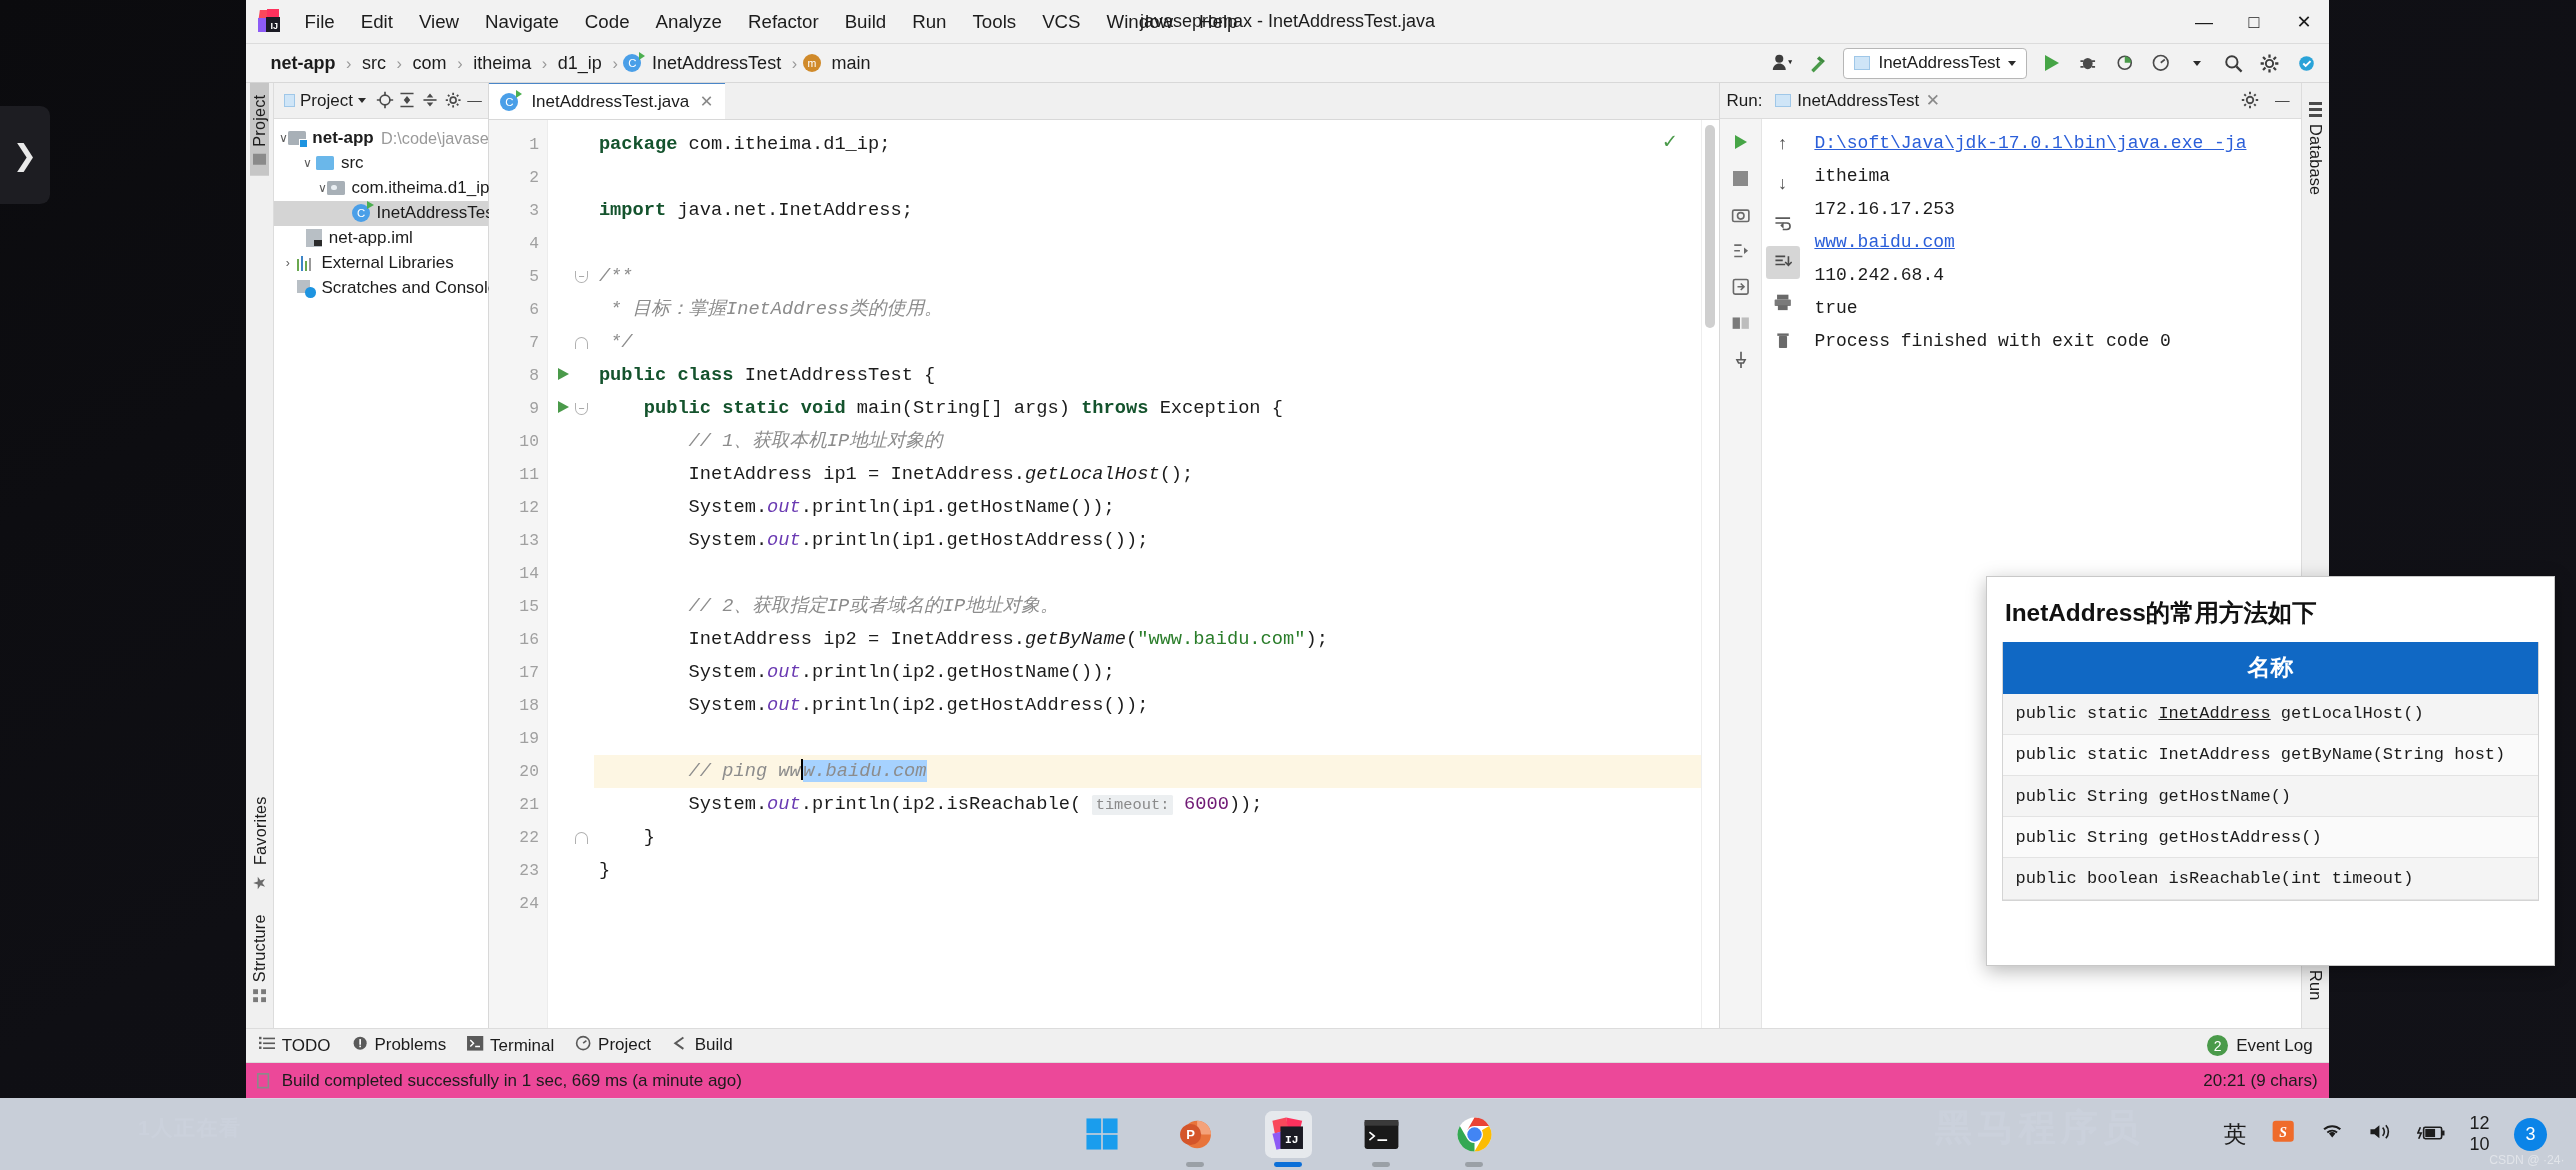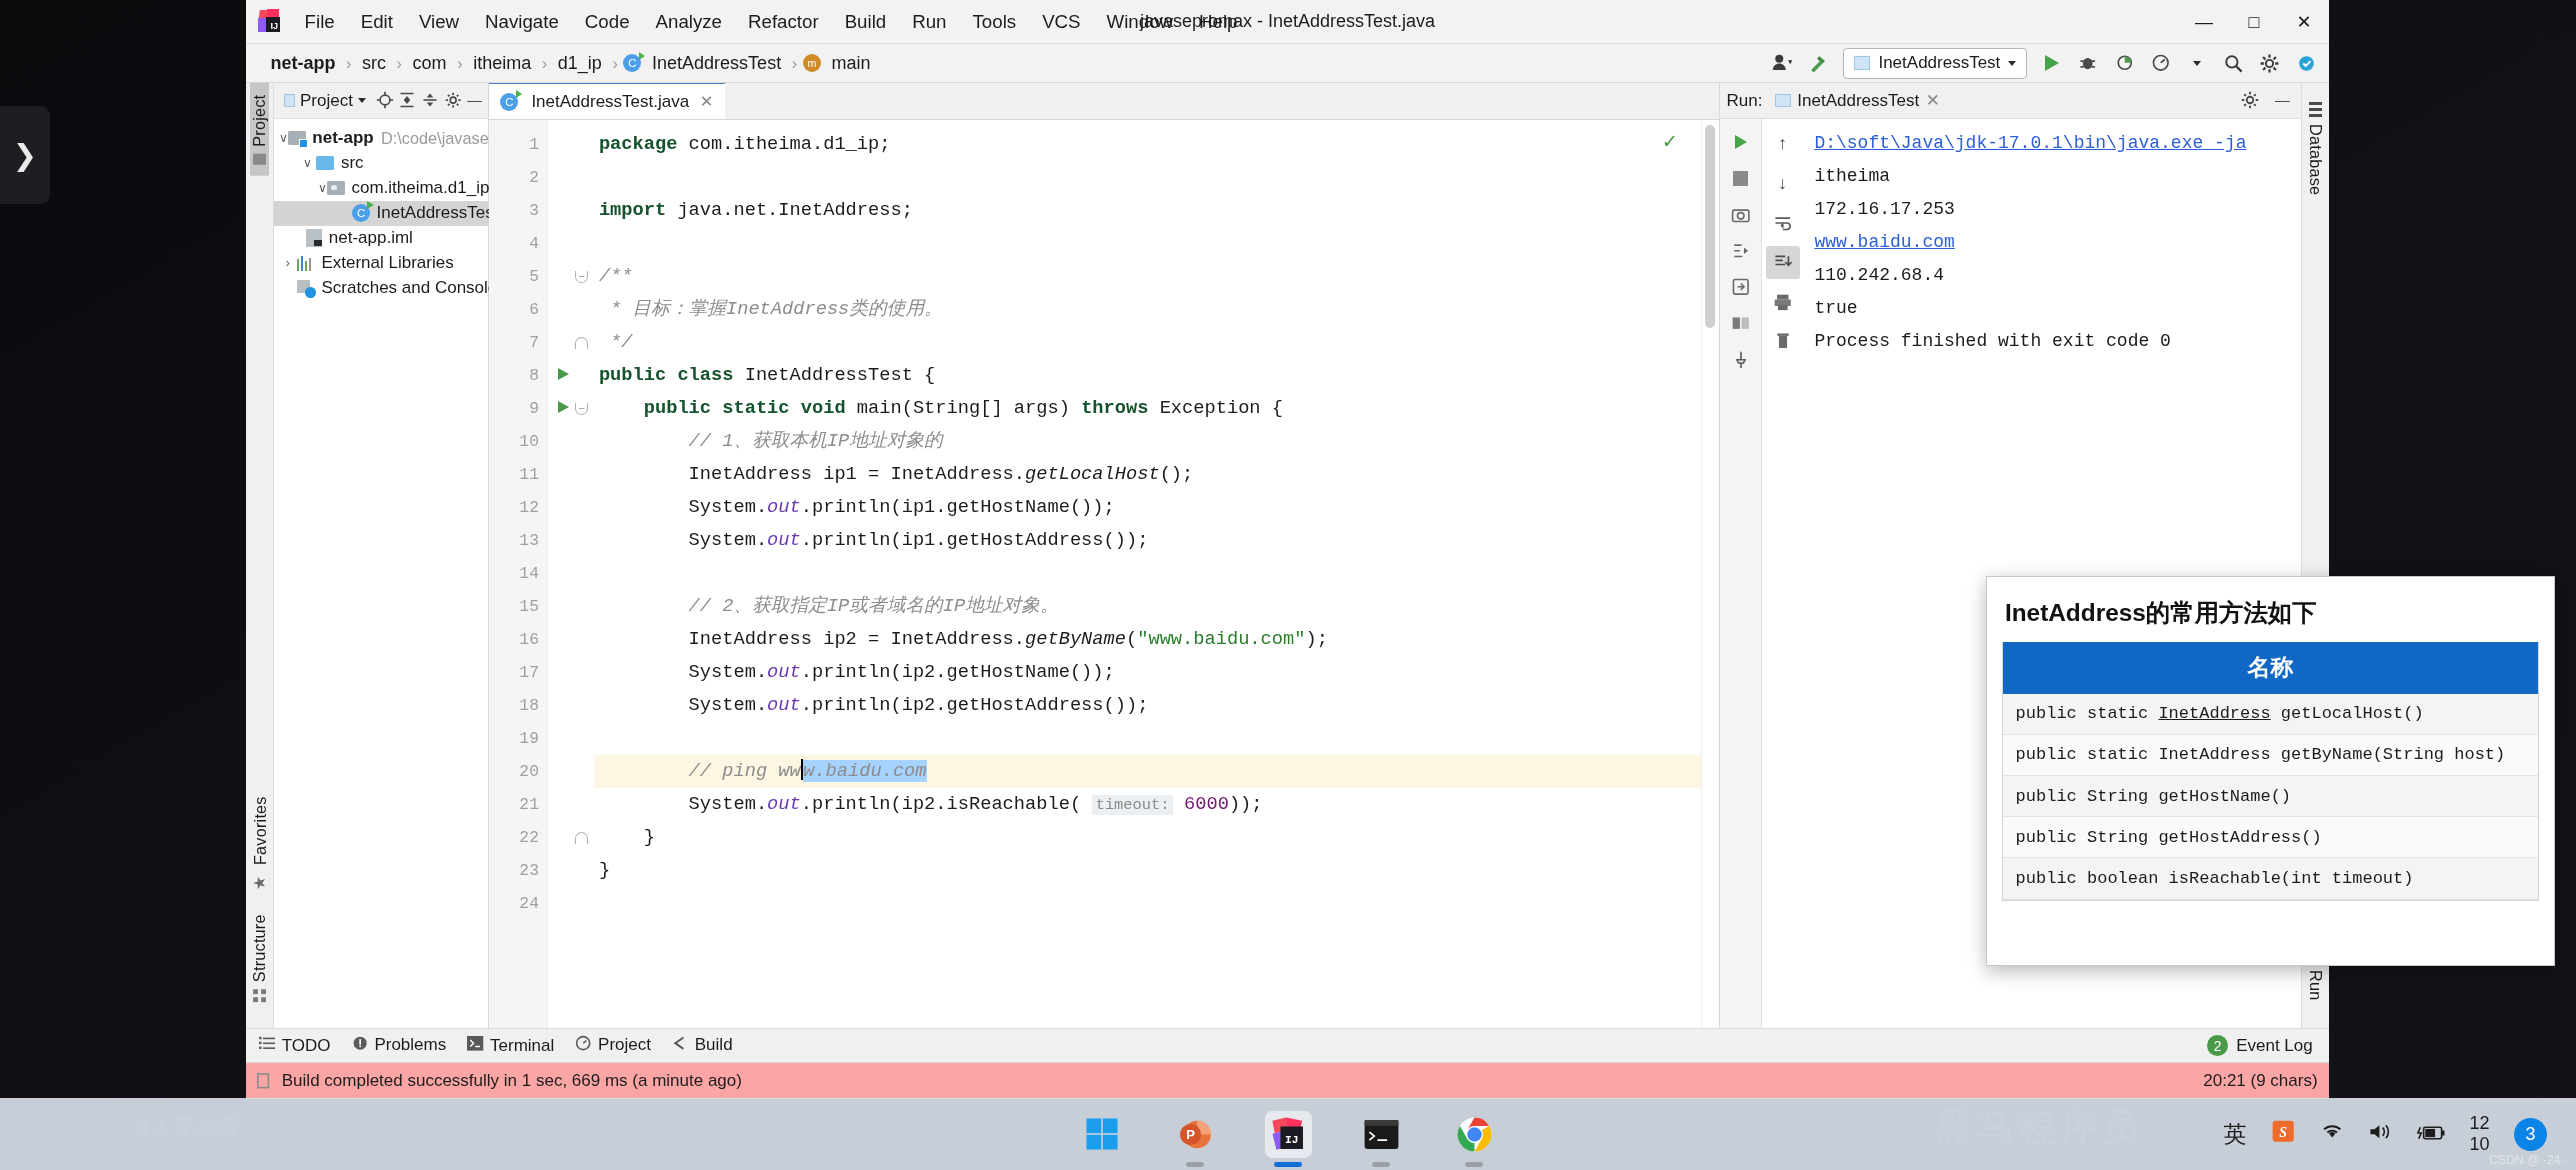--- a/index.html
+++ b/index.html
@@ -205,21 +205,21 @@
 
   
   .tw-bar { height:34px; background:#f0f0f0; border-top:0.8px solid #dcdcdc;
             display:flex; align-items:center; padding-left:13px; gap:21px; flex:0 0 34px; position:relative; }
   .tw-item { display:flex; align-items:center; gap:6.5px; font-size:17px; color:#1c1c1c; }
   .tw-right { position:absolute; right:16.3px; display:flex; align-items:center; gap:8.1px; }
   .ev-badge { width:21px;height:21px;border-radius:50%;background:#4a9a4a;color:#fff;font-size:14px;
               display:flex;align-items:center;justify-content:center; }
 
   
-  .statusbar { height:37px; background:#fca5a5; border-top:0.8px solid #dcdcdc;
+  .statusbar { height:37px; background:#ec4899; border-top:0.8px solid #dcdcdc;
                display:flex; align-items:center; padding:0 11.4px; gap:9.8px; flex:0 0 37px; position:relative; }
   .sb-text { font-size:17px; color:#1c1c1c; }
   .sb-right { position:absolute; right:11.4px; display:flex; align-items:center; gap:13px; }
 
   
   .taskbar {
     position:absolute; left:0; bottom:0; width:2576px; height:72px;
     background:rgba(216,222,233,.92); display:flex; align-items:center; justify-content:center; z-index:60;
   }
   .tb-center { display:flex; align-items:center; gap:46px; }

